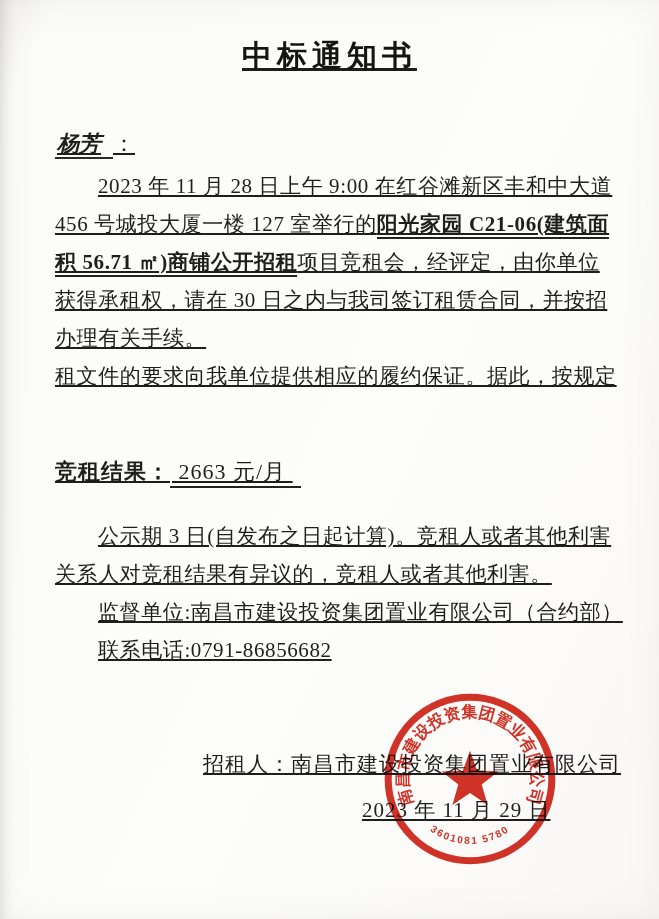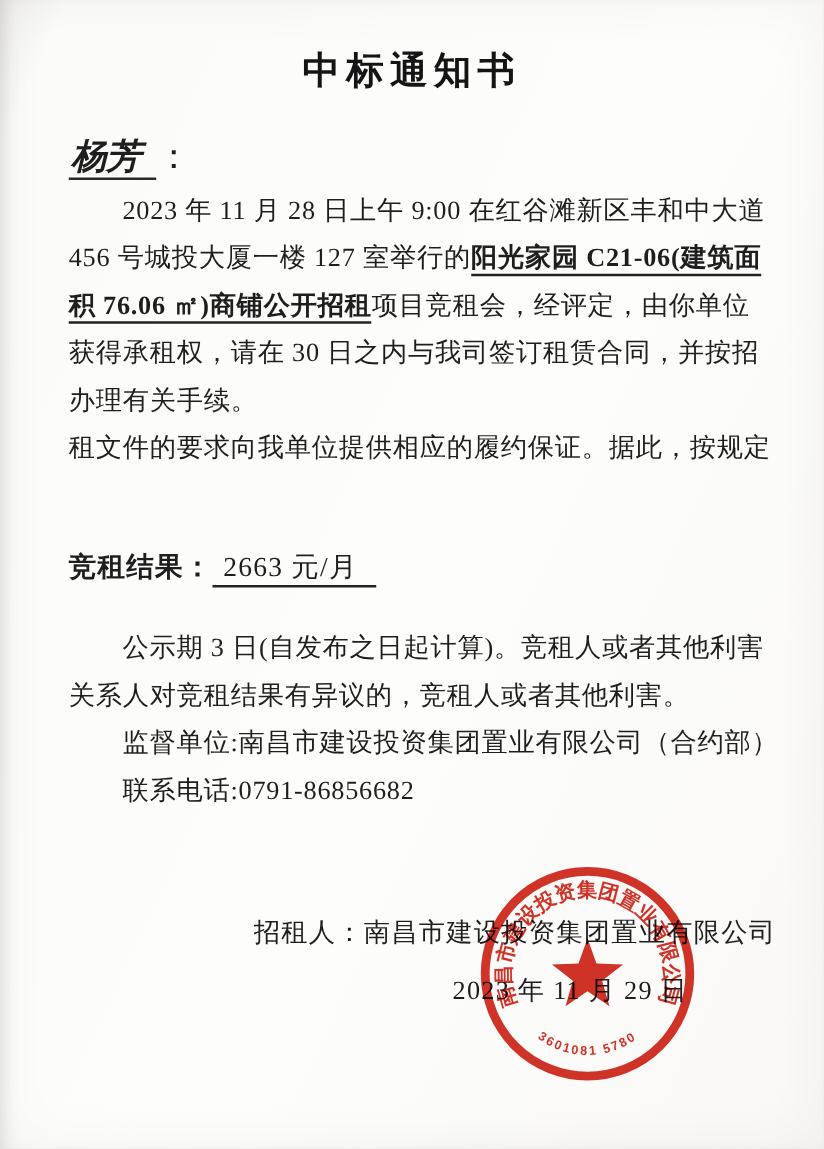--- a/index.html
+++ b/index.html
@@ -8,33 +8,34 @@
     font-family:"Liberation Serif","DejaVu Serif",serif;
     color:#1e1e1e;
     background:#e9e8e6;
   }
   .page{
     position:relative;
     width:659px;height:919px;
     overflow:hidden;
     background:linear-gradient(115deg,#f1f0ed 0%,#fbfbfa 5%,#fdfdfc 55%,#f9f8f6 100%);
     box-shadow:inset 0 0 46px rgba(0,0,0,.045), inset 10px 0 14px -8px rgba(0,0,0,.12);
+    text-decoration:underline;
   }
   .title{
     margin-top:36px;
     text-align:center;
     font-size:30px;
     font-weight:600;
     letter-spacing:5px;
     color:#141414;
   }
   .content{padding:0 56px 0 55px;}
   .salutation{
-    margin-top:32px;
-    font-size:28px;
+    margin-top:50px;
+    font-size:22px;
     line-height:34px;
   }
   .recipient{
     font-weight:bold;
     font-style:italic;
     border-bottom:2px solid #2b2b2b;
     padding:0 12px 1px 2px;
   }
   .para{font-size:21px;letter-spacing:.6px;}
   .line{
@@ -94,21 +95,21 @@
 
   <div class="title">中标通知书</div>
 
   <div class="content">
 
     <div class="salutation"><span class="recipient">杨芳</span><span>：</span></div>
 
     <div class="para p1">
       <div class="line indent">2023 年 11 月 28 日上午 9:00 在红谷滩新区丰和中大道</div>
       <div class="line"><span>456 号城投大厦一楼 127 室举行的</span><span class="em">阳光家园 C21-06(建筑面</span></div>
-      <div class="line"><span class="em">积 76.06 ㎡)商铺公开招租</span><span>项目竞租会，经评定，由你单位</span></div>
+      <div class="line"><span class="em">积 56.71 ㎡)商铺公开招租</span><span>项目竞租会，经评定，由你单位</span></div>
       <div class="line">获得承租权，请在 30 日之内与我司签订租赁合同，并按招</div>
       <div class="line">办理有关手续。</div>
       <div class="line">租文件的要求向我单位提供相应的履约保证。据此，按规定</div>
     </div>
 
     <div class="result-line"><span class="result-label">竞租结果：</span><span class="result-value"> 2663 元/月 </span></div>
 
     <div class="para p2">
       <div class="line indent">公示期 3 日(自发布之日起计算)。竞租人或者其他利害</div>
       <div class="line">关系人对竞租结果有异议的，竞租人或者其他利害。</div>

